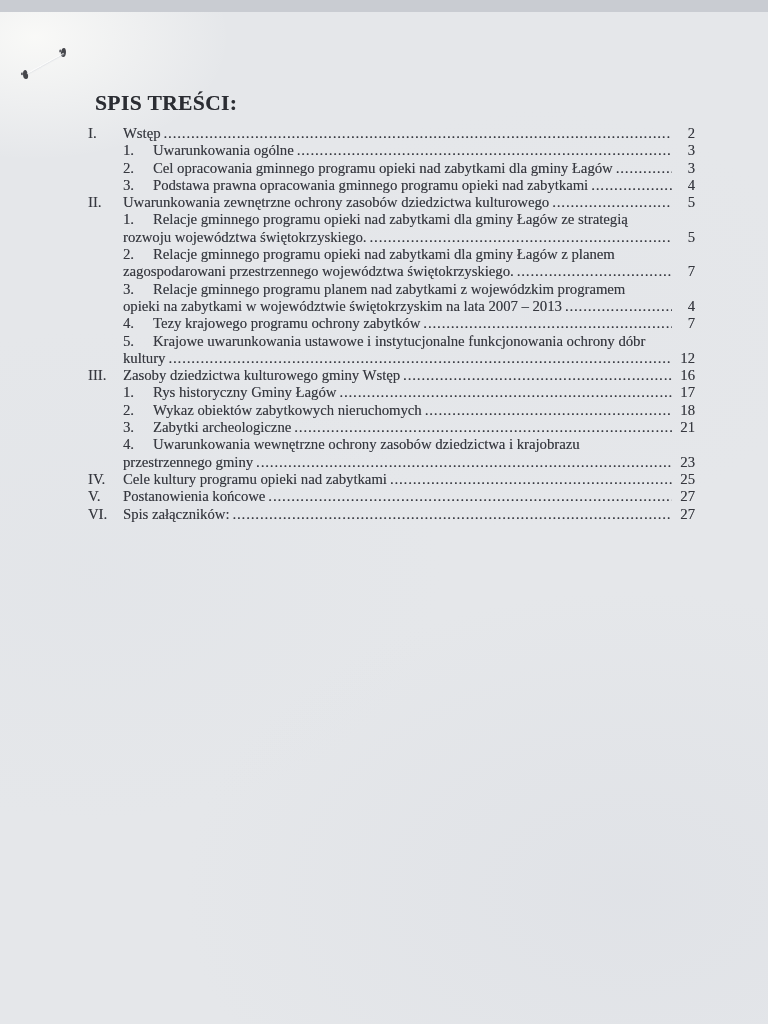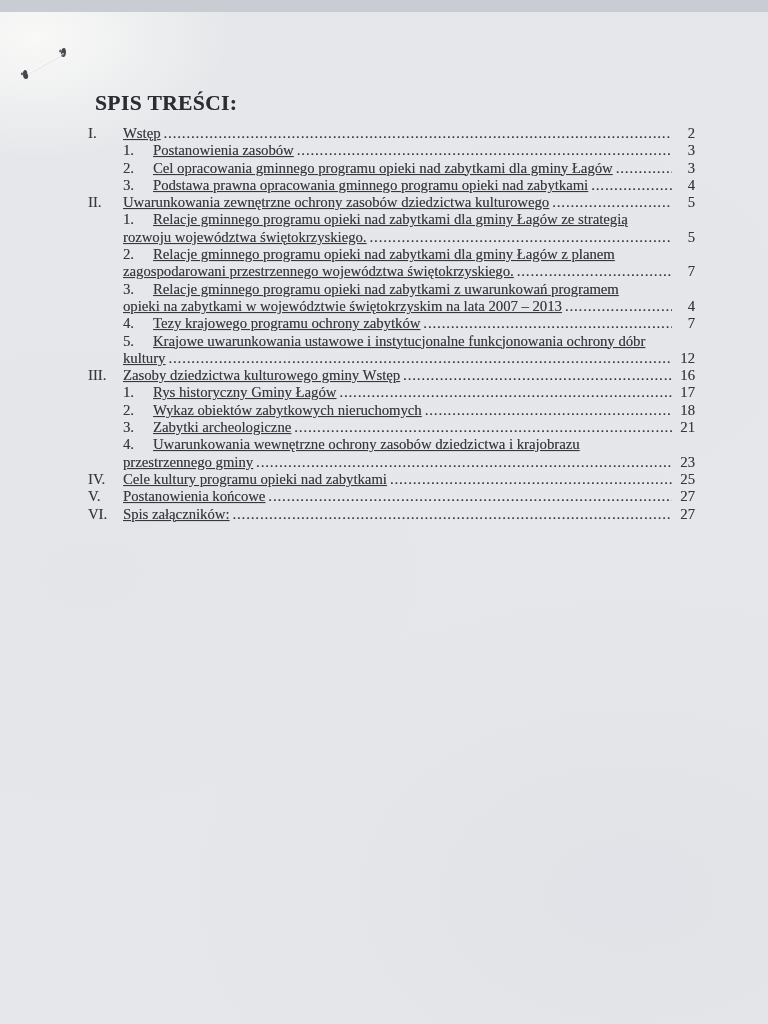--- a/index.html
+++ b/index.html
@@ -36,21 +36,21 @@
     font-size: 14.7px;
     line-height: 17.3px;
     text-shadow: 0.2px 0.2px 0.35px rgba(54,56,63,0.5);
   }
   .line { display: flex; align-items: baseline; white-space: nowrap; }
   .line .marker { flex: 0 0 auto; }
   .line.main .marker { width: 35px; }
   .line.sub  { padding-left: 35px; }
   .line.sub .marker { width: 30px; }
   .line.cont { padding-left: 35px; }
-  .text { flex: 0 0 auto; text-decoration: underline; }
+  .text { flex: 0 0 auto; }
   .dots {
     flex: 1 1 auto;
     overflow: hidden;
     letter-spacing: 0.9px;
     padding-left: 3px;
   }
   .pagenum { flex: 0 0 auto; min-width: 20px; text-align: right; padding-left: 3px; }
 
   
   .speck {
@@ -90,21 +90,21 @@
 
   <div class="toc" id="toc">
       <div class="line main">
         <span class="marker">I.</span>
         <span class="text">Wstęp</span>
         <span class="dots">....................................................................................................................................................................................................................................................................</span>
         <span class="pagenum">2</span>
       </div>
       <div class="line sub">
         <span class="marker">1.</span>
-        <span class="text">Postanowienia zasobów</span>
+        <span class="text">Uwarunkowania ogólne</span>
         <span class="dots">....................................................................................................................................................................................................................................................................</span>
         <span class="pagenum">3</span>
       </div>
       <div class="line sub">
         <span class="marker">2.</span>
         <span class="text">Cel opracowania gminnego programu opieki nad zabytkami dla gminy Łagów</span>
         <span class="dots">....................................................................................................................................................................................................................................................................</span>
         <span class="pagenum">3</span>
       </div>
       <div class="line sub">
@@ -132,21 +132,21 @@
         <span class="marker">2.</span>
         <span class="text">Relacje gminnego programu opieki nad zabytkami dla gminy Łagów z planem</span>
       </div>
       <div class="line cont">
         <span class="text">zagospodarowani przestrzennego województwa świętokrzyskiego.</span>
         <span class="dots">....................................................................................................................................................................................................................................................................</span>
         <span class="pagenum">7</span>
       </div>
       <div class="line sub">
         <span class="marker">3.</span>
-        <span class="text">Relacje gminnego programu opieki nad zabytkami z uwarunkowań programem</span>
+        <span class="text">Relacje gminnego programu planem nad zabytkami z wojewódzkim programem</span>
       </div>
       <div class="line cont">
         <span class="text">opieki na zabytkami w województwie świętokrzyskim na lata 2007 – 2013</span>
         <span class="dots">....................................................................................................................................................................................................................................................................</span>
         <span class="pagenum">4</span>
       </div>
       <div class="line sub">
         <span class="marker">4.</span>
         <span class="text">Tezy krajowego programu ochrony zabytków</span>
         <span class="dots">....................................................................................................................................................................................................................................................................</span>

